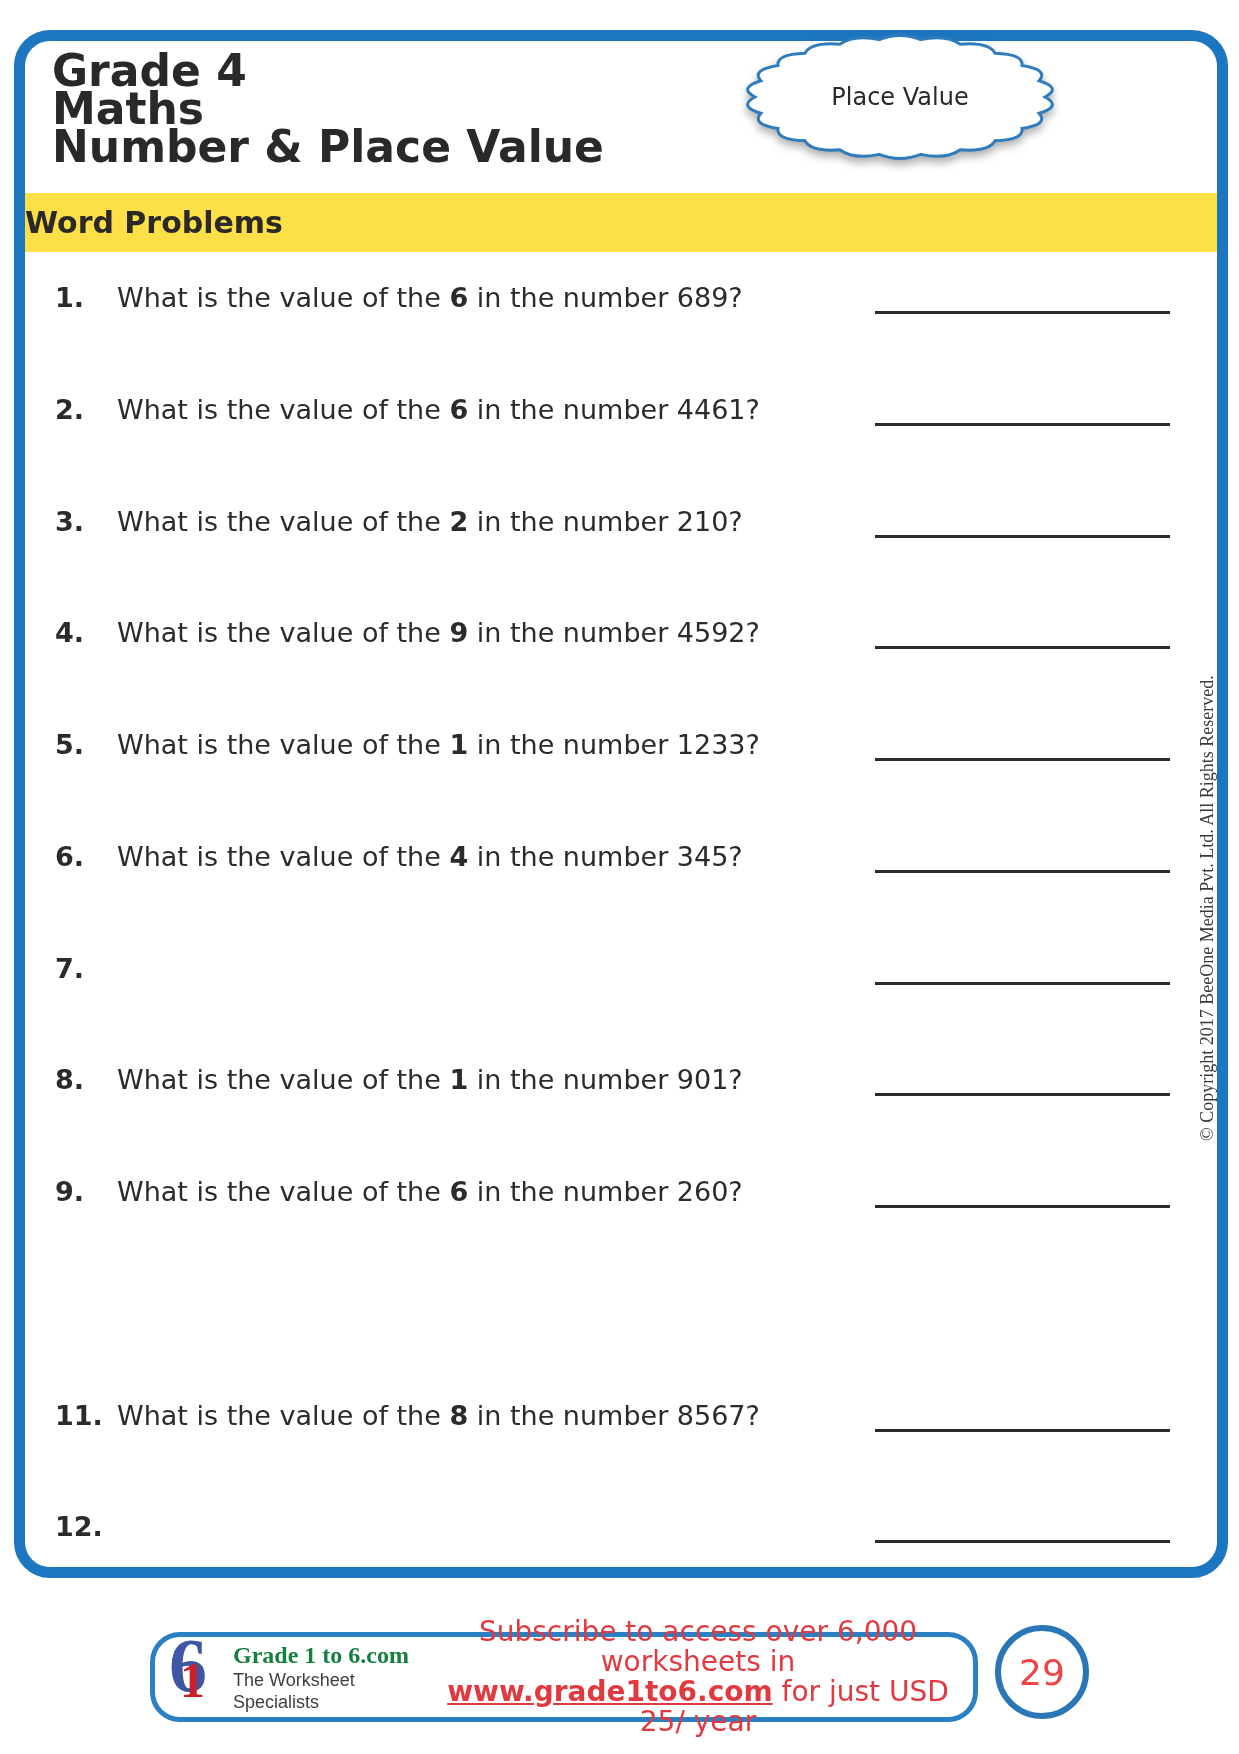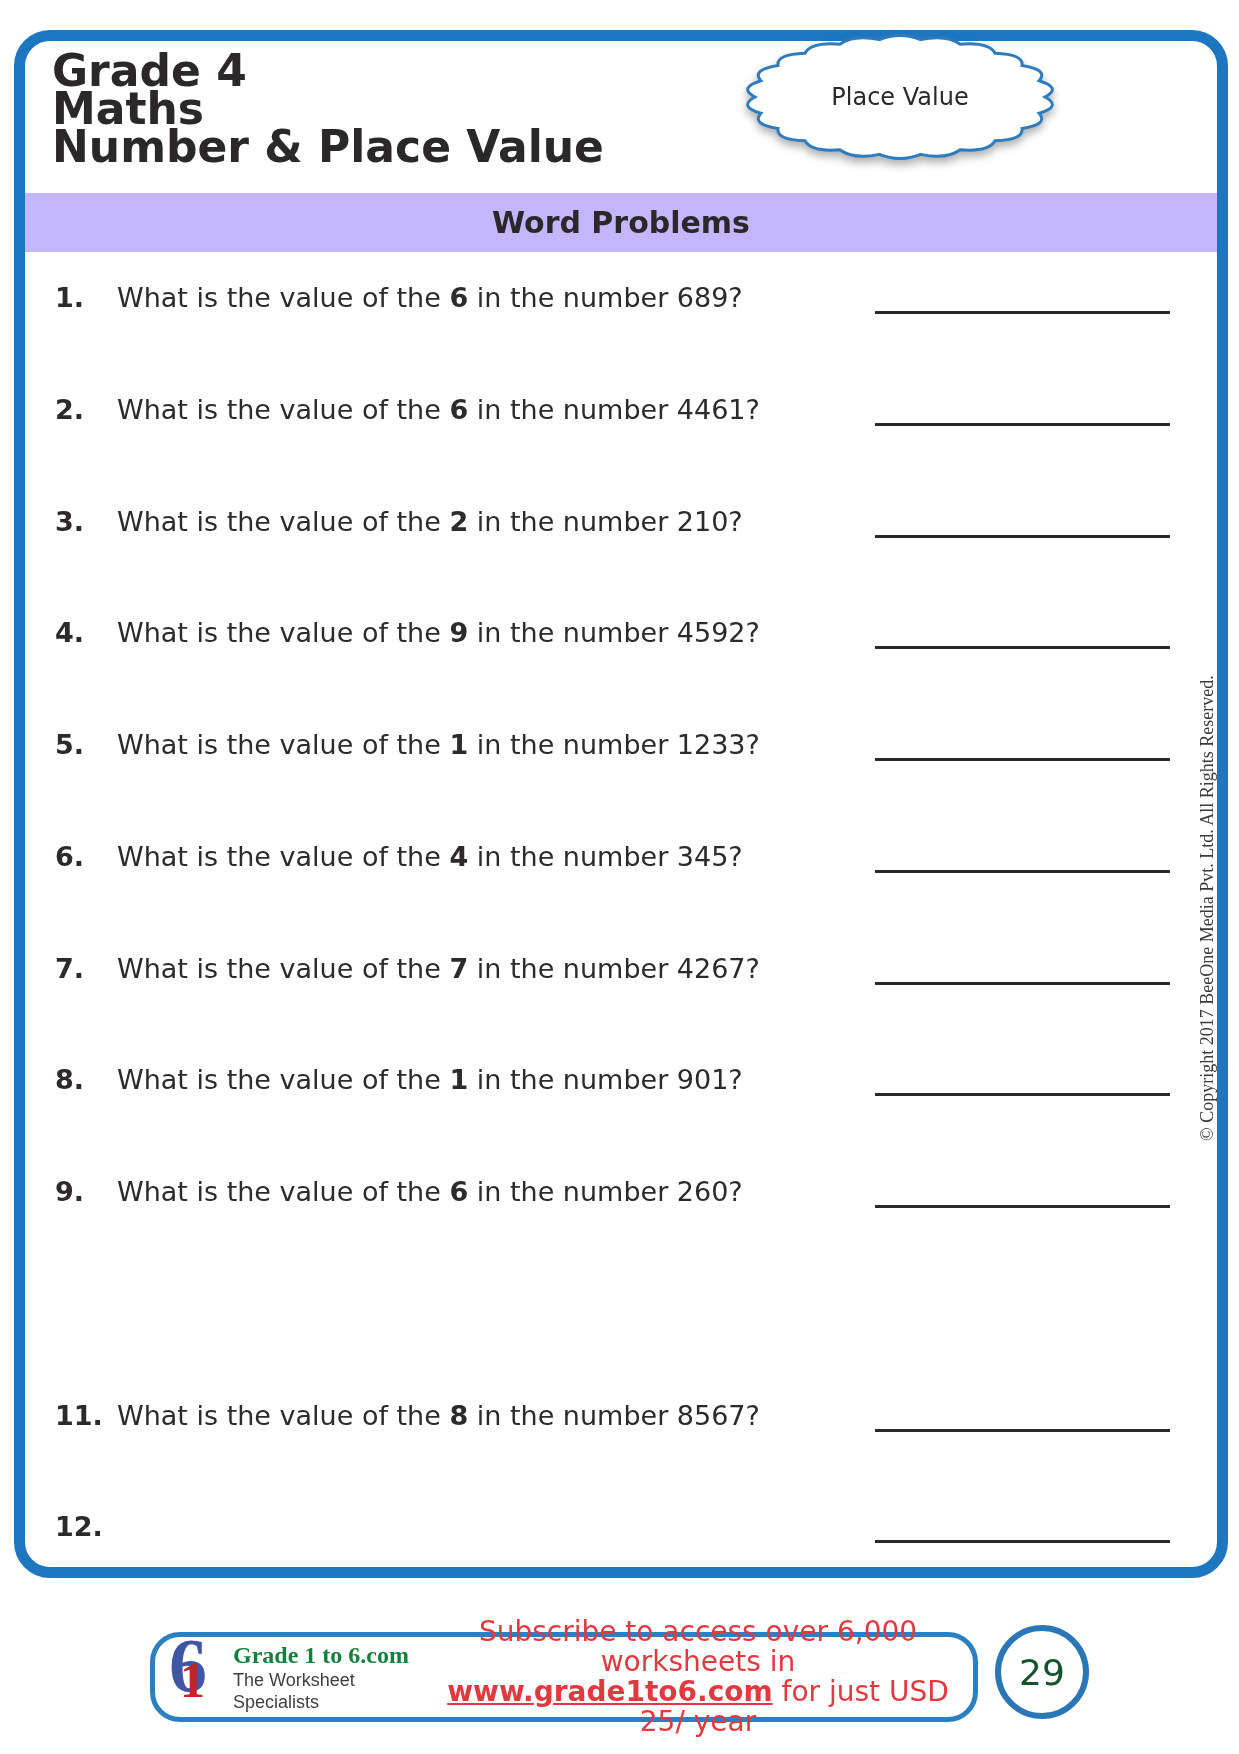--- a/index.html
+++ b/index.html
@@ -15,22 +15,22 @@
   }
   
   .title-block{position:absolute;left:52px;top:52px;line-height:38px;font-size:44px;font-weight:bold;color:#2b2829;}
   .title-line{display:block;}
   
   .badge{position:absolute;left:730px;top:22px;width:340px;height:150px;z-index:3;}
   .badge path{fill:#ffffff;stroke:#2e7cbd;stroke-width:3;filter:drop-shadow(0px 5px 4px rgba(110,110,110,0.55));}
   .badge text{font-family:"DejaVu Sans","Liberation Sans",sans-serif;font-size:24px;fill:#2b2829;}
   
   .banner{
-    position:absolute;left:25px;top:193px;width:1192px;height:59px;background:#c4b5fd;
-    display:flex;align-items:center;justify-content:center;z-index:1;
+    position:absolute;left:25px;top:193px;width:1192px;height:59px;background:#fde047;
+    display:flex;align-items:center;z-index:1;
     font-size:30px;font-weight:bold;color:#2b2829;
   }
   
   .q-row{
     position:absolute;left:55px;width:1115px;height:32px;
     display:flex;align-items:flex-end;font-size:27px;line-height:32px;color:#2d2a2b;
   }
   .q-num{flex:none;width:62px;font-weight:bold;}
   .q-text{flex:1 1 auto;white-space:nowrap;}
   .q-digit{font-weight:bold;}
@@ -64,21 +64,21 @@
   }
   .brand-tagline{font-family:"Liberation Sans",sans-serif;font-size:18px;color:#3f3f3f;display:block;line-height:22px;}
   .subscribe{
     flex:1 1 auto;text-align:center;font-size:28px;line-height:30px;color:#e03a40;
   }
   .subscribe-link{font-weight:bold;text-decoration:underline;color:#e03a40;}
   .page-circle{
     position:absolute;left:995px;top:1625px;width:94px;height:94px;box-sizing:border-box;
     border:6px solid #2b76b6;border-radius:50%;background:#ffffff;
     display:flex;align-items:center;justify-content:center;
-    font-size:36px;color:#14532d;
+    font-size:36px;color:#ef4444;
   }
 </style>
 </head>
 <body>
 
 <div class="page">
 
   <div class="main-box"></div>
 
   <div class="title-block">
@@ -127,21 +127,20 @@
   </div>
 
   <div class="q-row" style="top:841px">
     <span class="q-num">6.</span>
     <span class="q-text"><span>What is the value of the </span><b class="q-digit">4</b><span> in the number 345?</span></span>
     <span class="a-line"></span>
   </div>
 
   <div class="q-row" style="top:953px">
     <span class="q-num">7.</span>
-    <span class="q-text"><span>What is the value of the </span><b class="q-digit">7</b><span> in the number 4267?</span></span>
     <span class="a-line"></span>
   </div>
 
   <div class="q-row" style="top:1064px">
     <span class="q-num">8.</span>
     <span class="q-text"><span>What is the value of the </span><b class="q-digit">1</b><span> in the number 901?</span></span>
     <span class="a-line"></span>
   </div>
 
   <div class="q-row" style="top:1176px">

